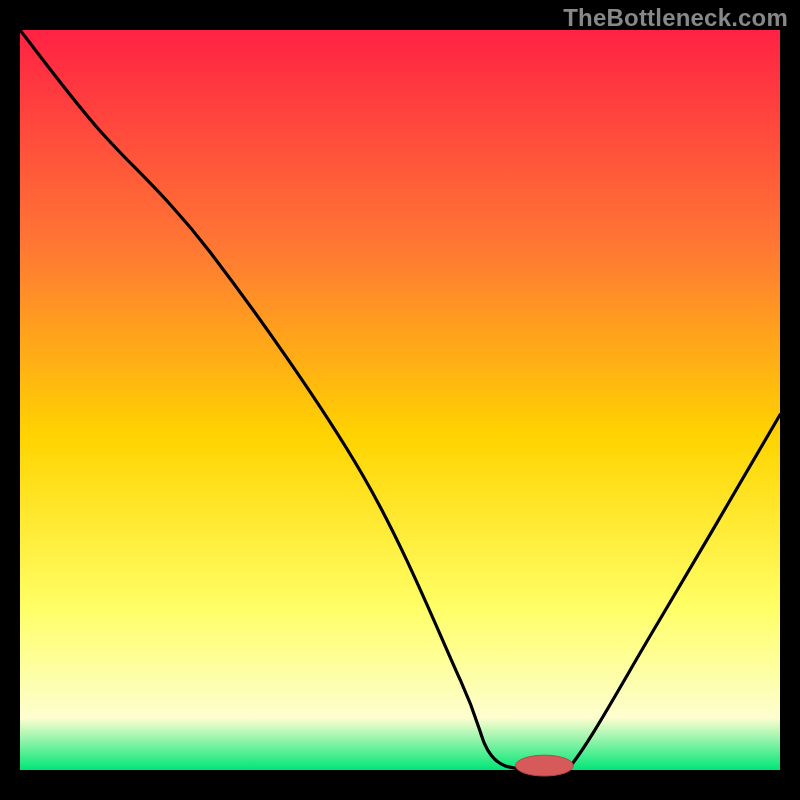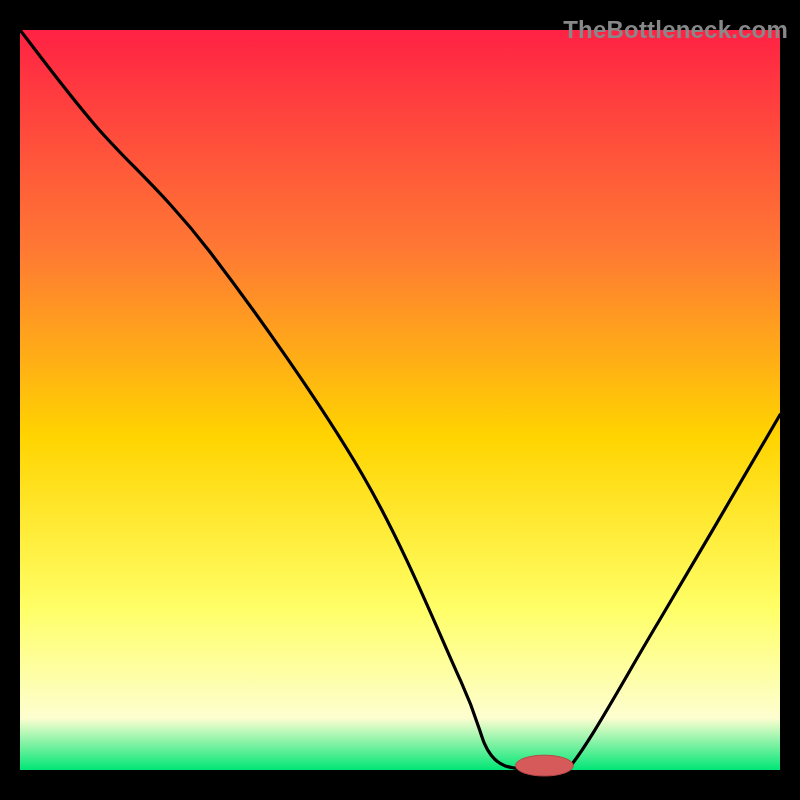--- a/index.html
+++ b/index.html
@@ -11,21 +11,21 @@
     overflow: hidden;
   }
   .frame {
     position: relative;
     width: 800px;
     height: 800px;
     background: #000;
   }
   .watermark {
     position: absolute;
-    top: 16px;
+    top: 4px;
     right: 12px;
     font-family: Arial, Helvetica, sans-serif;
     font-size: 24px;
     font-weight: 600;
     color: #87888a;
     letter-spacing: 0.2px;
     z-index: 5;
   }
   svg.plot {
     position: absolute;

